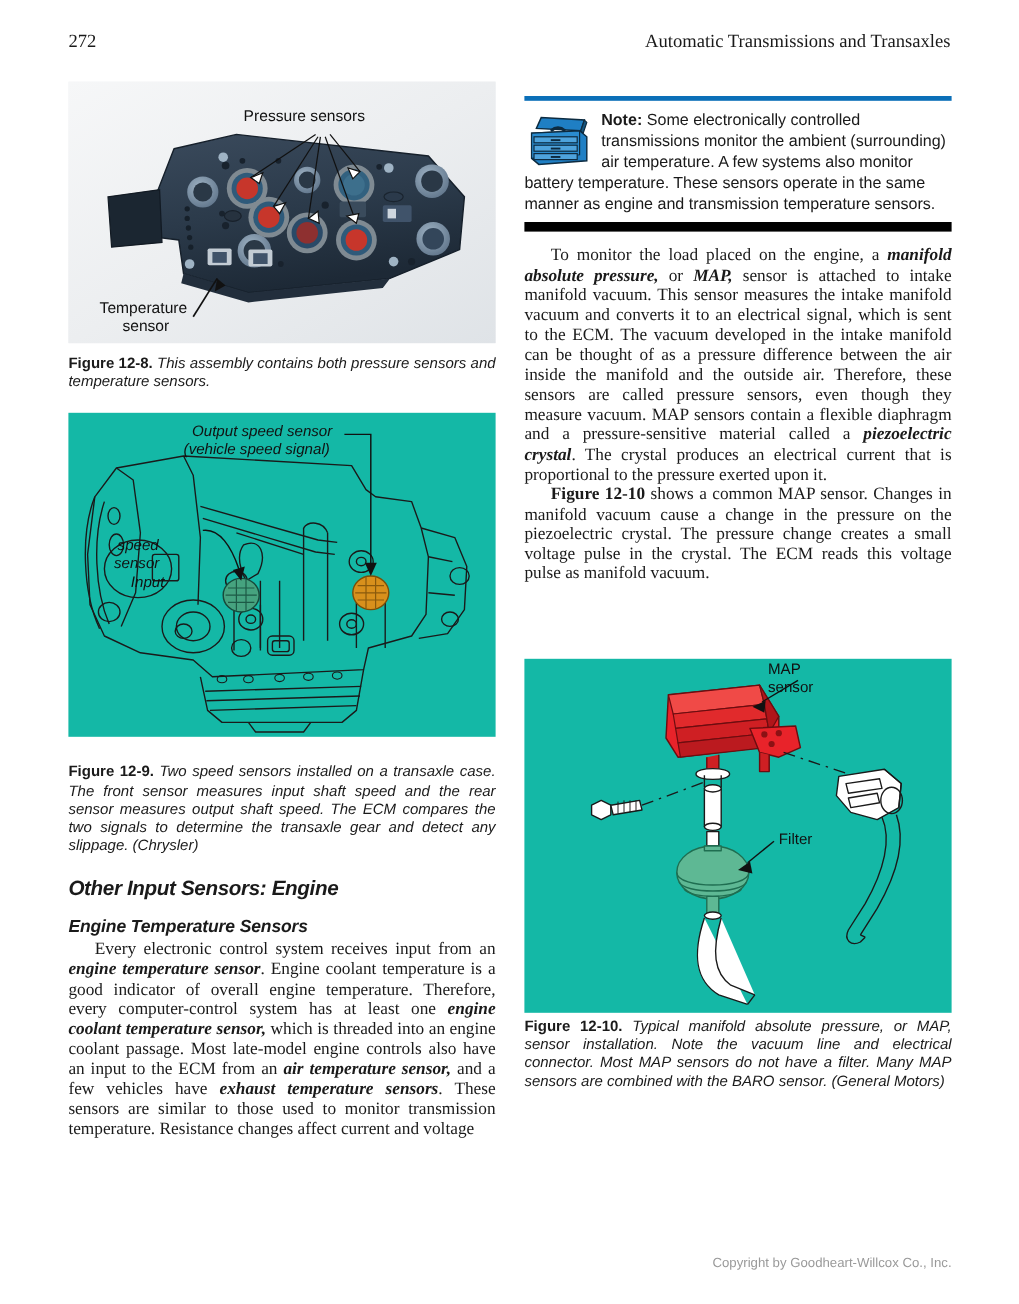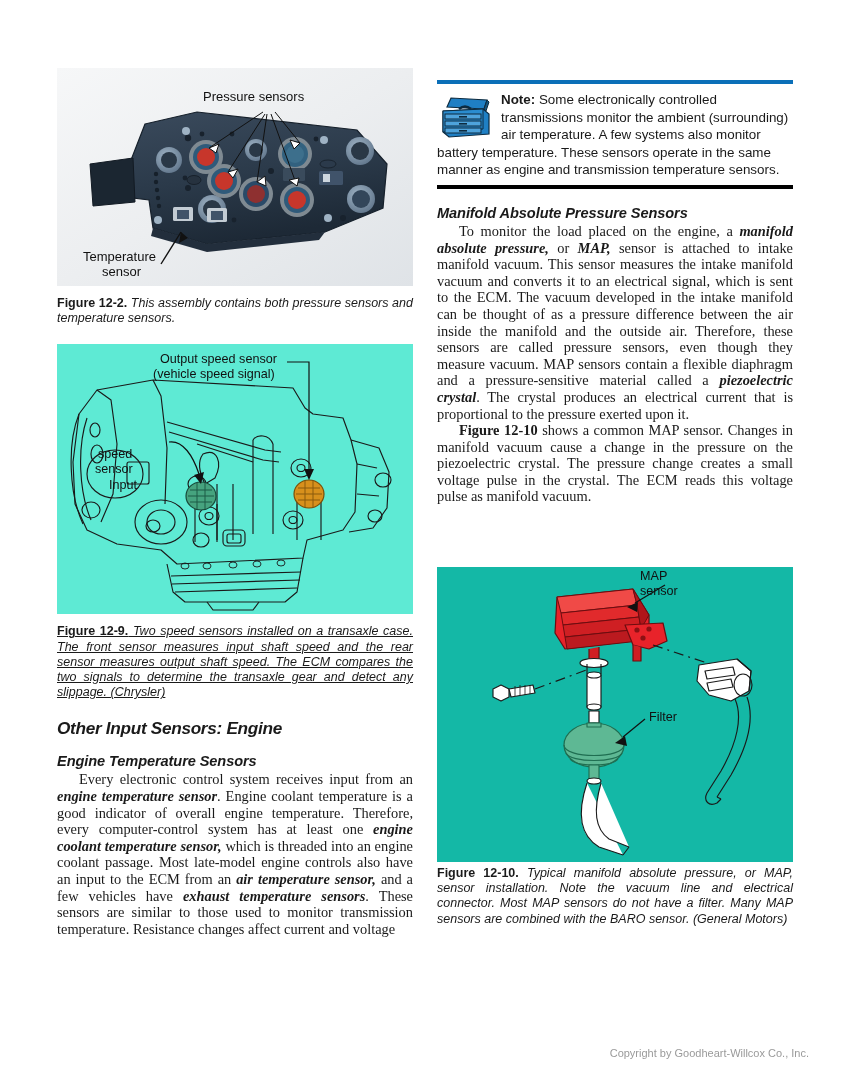--- a/index.html
+++ b/index.html
@@ -99,21 +99,21 @@
     font-style: normal;
     font-weight: bold;
   }
 
   
   .notebox {
     position: relative;
     margin: 12px 0 12px 0;
     padding: 7px 0 6px 0;
     border-top: 4px solid #0b6fb8;
-    border-bottom: 4px solid #000000;
+    border-bottom: 8px solid #000000;
   }
   .notebox .note-text {
     font-family: "Liberation Sans", sans-serif;
     font-size: 13.4px;
     line-height: 17.6px;
     margin: 0;
   }
   .notebox .note-text b { font-weight: bold; }
   .toolbox-icon {
     float: left;
@@ -137,21 +137,21 @@
   .photo-8 .lbl {
     position: absolute;
     font-family: "Liberation Sans", sans-serif;
     font-size: 13px;
     color: #111;
     white-space: nowrap;
   }
   .photo-8 .lbl.l2 { line-height: 15px; text-align: right; }
 
   
-  .art-9 { position: relative; width: 356px; height: 270px; background:#5eead4; }
+  .art-9 { position: relative; width: 356px; height: 270px; background:#14b8a6;font-style:italic; }
   .art-9 .lbl {
     position: absolute;
     font-family: "Liberation Sans", sans-serif;
     font-size: 12.6px;
     line-height: 15px;
     color: #111;
     white-space: nowrap;
   }
 
   
@@ -160,35 +160,39 @@
     position: absolute;
     font-family: "Liberation Sans", sans-serif;
     font-size: 12.6px;
     line-height: 15px;
     color: #111;
     white-space: nowrap;
   }
 
   .copyright {
     position: absolute;
-    right: 40px;
+    right: 56px;
     bottom: 28px;
     font-family: "Liberation Sans", sans-serif;
     font-size: 11px;
     color: #9a9a9a;
     white-space: nowrap;
   }
 
   svg { display: block; }
 </style>
 </head>
 <body>
 
 <div class="page">
 
+  <div class="runhead">
+    <span class="folio">272</span>
+    <span class="title">Automatic Transmissions and Transaxles</span>
+  </div>
 
   <div class="col-left">
 
     <div class="figure">
       <div class="art photo-8">
         <svg width="356" height="218" viewBox="0 0 356 218">
           <defs>
             <linearGradient id="bgph" x1="0" y1="0" x2="1" y2="1">
               <stop offset="0" stop-color="#f6f7f8"></stop>
               <stop offset="0.5" stop-color="#eceef0"></stop>
@@ -301,21 +305,21 @@
 
           <path d="M104 196 L124 164" stroke="#111" stroke-width="1.4" fill="none"></path>
           <path d="M124 164 l-2 11 l9 -5 z" fill="#111"></path>
         </svg>
 
         <div class="lbl" style="left:146px; top:21px;">Pressure sensors</div>
         <div class="lbl l2" style="left:26px; top:181px;">Temperature</div>
         <div class="lbl l2" style="left:45px; top:196px;">sensor</div>
       </div>
       <div class="cap caption">
-        <span class="lbl">Figure 12-2.</span><span> This assembly contains both pressure sensors and temperature sensors.</span>
+        <span class="lbl">Figure 12-8.</span><span> This assembly contains both pressure sensors and temperature sensors.</span>
       </div>
     </div>
 
     <div class="figure" style="margin-top:18px;">
       <div class="art art-9">
         <svg width="356" height="270" viewBox="0 0 356 270">
           <g fill="none" stroke="#1a1a1a" stroke-width="1.15" stroke-linejoin="round">
 
             <path d="M16 118 L22 70 L40 46 L96 36 L236 44 L248 64 L256 70 L286 74 L294 96 L300 120
                      L298 168 L286 186 L250 196 L246 214 L120 220 L104 206 L60 200 L30 186 L18 160 Z"></path>
@@ -411,21 +415,21 @@
           <path d="M112 98 C 126 96, 136 112, 142 130" stroke="#111" stroke-width="1.2" fill="none"></path>
           <path d="M144 140 l-7 -9 l10 -3 z" fill="#111"></path>
         </svg>
 
         <div class="lbl" style="left:103px; top:8px;">Output speed sensor</div>
         <div class="lbl" style="left:96px; top:23px;">(vehicle speed signal)</div>
         <div class="lbl" style="left:52px; top:88px;margin-top:46px;">Input</div>
         <div class="lbl" style="left:41px; top:103px;">speed</div>
         <div class="lbl" style="left:38px; top:118px;">sensor</div>
       </div>
-      <div class="cap caption" style="margin-top:10px;text-decoration:underline;">
+      <div class="cap caption" style="margin-top:22px;">
         <span class="lbl">Figure 12-9.</span><span> Two speed sensors installed on a transaxle case. The front sensor measures input shaft speed and the rear sensor measures output shaft speed. The ECM compares the two signals to determine the transaxle gear and detect any slippage. (Chrysler)</span>
       </div>
     </div>
 
     <h2 class="head">Other Input Sensors: Engine</h2>
 
 
     <h3 class="subhead">Engine Temperature Sensors</h3>
 
     <p class="body"><span>Every electronic control system receives input from an </span><span class="term">engine temperature sensor</span><span>. Engine coolant temperature is a good indicator of overall engine temperature. Therefore, every computer-control system has at least one </span><span class="term">engine coolant temperature sensor,</span><span> which is threaded into an engine coolant passage. Most late-model engine controls also have an input to the ECM from an </span><span class="term">air temperature sensor,</span><span> and a few vehicles have </span><span class="term">exhaust temperature sensors</span><span>. These sensors are similar to those used to monitor transmission temperature. Resistance changes affect current and voltage</span></p>
@@ -454,21 +458,20 @@
           <g fill="#0d2b40">
             <rect x="20" y="23" width="8" height="1.6"></rect>
             <rect x="20" y="30" width="8" height="1.6"></rect>
             <rect x="20" y="37" width="8" height="1.6"></rect>
           </g>
         </svg>
       </span>
       <p class="note-text"><b>Note:</b><span> Some electronically controlled transmissions monitor the ambient (surrounding) air temperature. A few systems also monitor battery temperature. These sensors operate in the same manner as engine and transmission temperature sensors.</span></p>
     </div>
 
-    <h3 class="subhead" style="margin-top:16px;">Manifold Absolute Pressure Sensors</h3>
 
     <p class="body"><span>To monitor the load placed on the engine, a </span><span class="term">manifold absolute pressure,</span><span> or </span><span class="term">MAP,</span><span> sensor is attached to intake manifold vacuum. This sensor measures the intake manifold vacuum and converts it to an electrical signal, which is sent to the ECM. The vacuum developed in the intake manifold can be thought of as a pressure difference between the air inside the manifold and the outside air. Therefore, these sensors are called pressure sensors, even though they measure vacuum. MAP sensors contain a flexible diaphragm and a pressure-sensitive material called a </span><span class="term">piezoelectric crystal</span><span>. The crystal produces an electrical current that is proportional to the pressure exerted upon it.</span></p>
 
     <p class="body"><b style="font-style:normal;">Figure 12-10</b><span> shows a common MAP sensor. Changes in manifold vacuum cause a change in the pressure on the piezoelectric crystal. The pressure change creates a small voltage pulse in the crystal. The ECM reads this voltage pulse as manifold vacuum.</span></p>
 
     <div class="figure" style="margin-top:62px;">
       <div class="art art-10">
         <svg width="356" height="295" viewBox="0 0 356 295">
           <g stroke="#1a1a1a" stroke-width="1.15" fill="none" stroke-linejoin="round">
 

